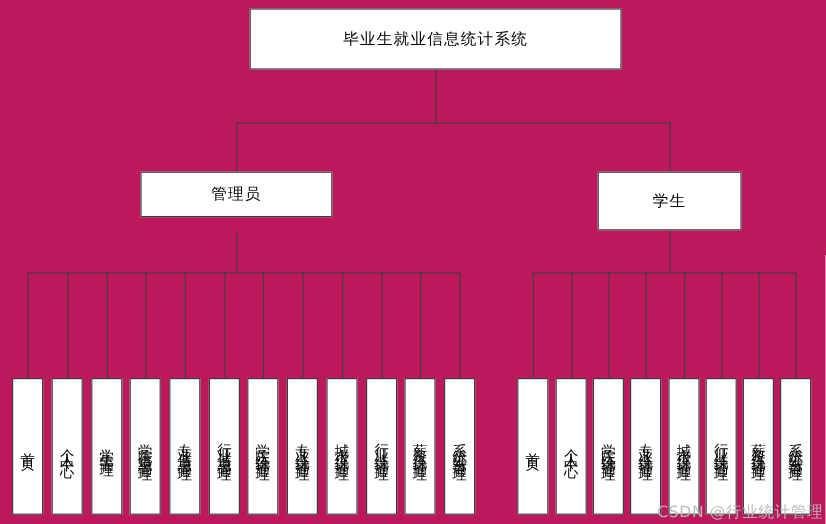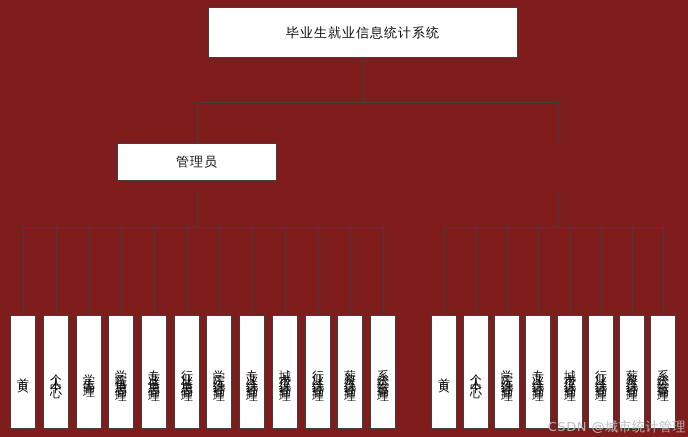--- a/index.html
+++ b/index.html
@@ -1,20 +1,20 @@
 <!DOCTYPE html>
 <html><head>
 <meta charset="utf-8">
 <style>
   html, body { margin: 0; padding: 0; background: #ffffff; }
   .canvas {
     position: relative;
     width: 688px;
     height: 437px;
-    background: #7f1d1d;
+    background: #be185d;
     font-family: "DejaVu Sans", "Liberation Sans", sans-serif;
     overflow: hidden;
   }
   .line { position: absolute; background: #3f3f3f; }
   .line.v { width: 1px; }
   .line.h { height: 1px; }
   .node {
     position: absolute;
     border: 1px solid #3f3f3f;
     background: #ffffff;
@@ -81,20 +81,23 @@
   <div class="line v" style="left:632px;top:227px;height:88px"></div>
   <div class="line v" style="left:663px;top:227px;height:88px"></div>
 
   <div class="node lvl0" style="left:208px;top:7px;width:310px;height:51px">
     <span>毕业生就业信息统计系统</span>
   </div>
 
   <div class="node lvl1" style="left:117px;top:143px;width:160px;height:38px">
     <span>管理员</span>
   </div>
+  <div class="node lvl1" style="left:498px;top:143px;width:120px;height:49px">
+    <span>学生</span>
+  </div>
 
   <div class="node leaf" style="left:10px">
       <span>首页</span>
     </div>
   <div class="node leaf" style="left:43px">
       <span>个人中心</span>
     </div>
   <div class="node leaf" style="left:76px">
       <span>学生管理</span>
     </div>
@@ -144,15 +147,15 @@
   <div class="node leaf" style="left:588px">
       <span>行业统计管理</span>
     </div>
   <div class="node leaf" style="left:619px">
       <span>薪资统计管理</span>
     </div>
   <div class="node leaf" style="left:650px">
       <span>系统公告管理</span>
     </div>
 
-  <div class="watermark">CSDN @城市统计管理</div>
+  <div class="watermark">CSDN @行业统计管理</div>
 
 </div>
 
 </body></html>

